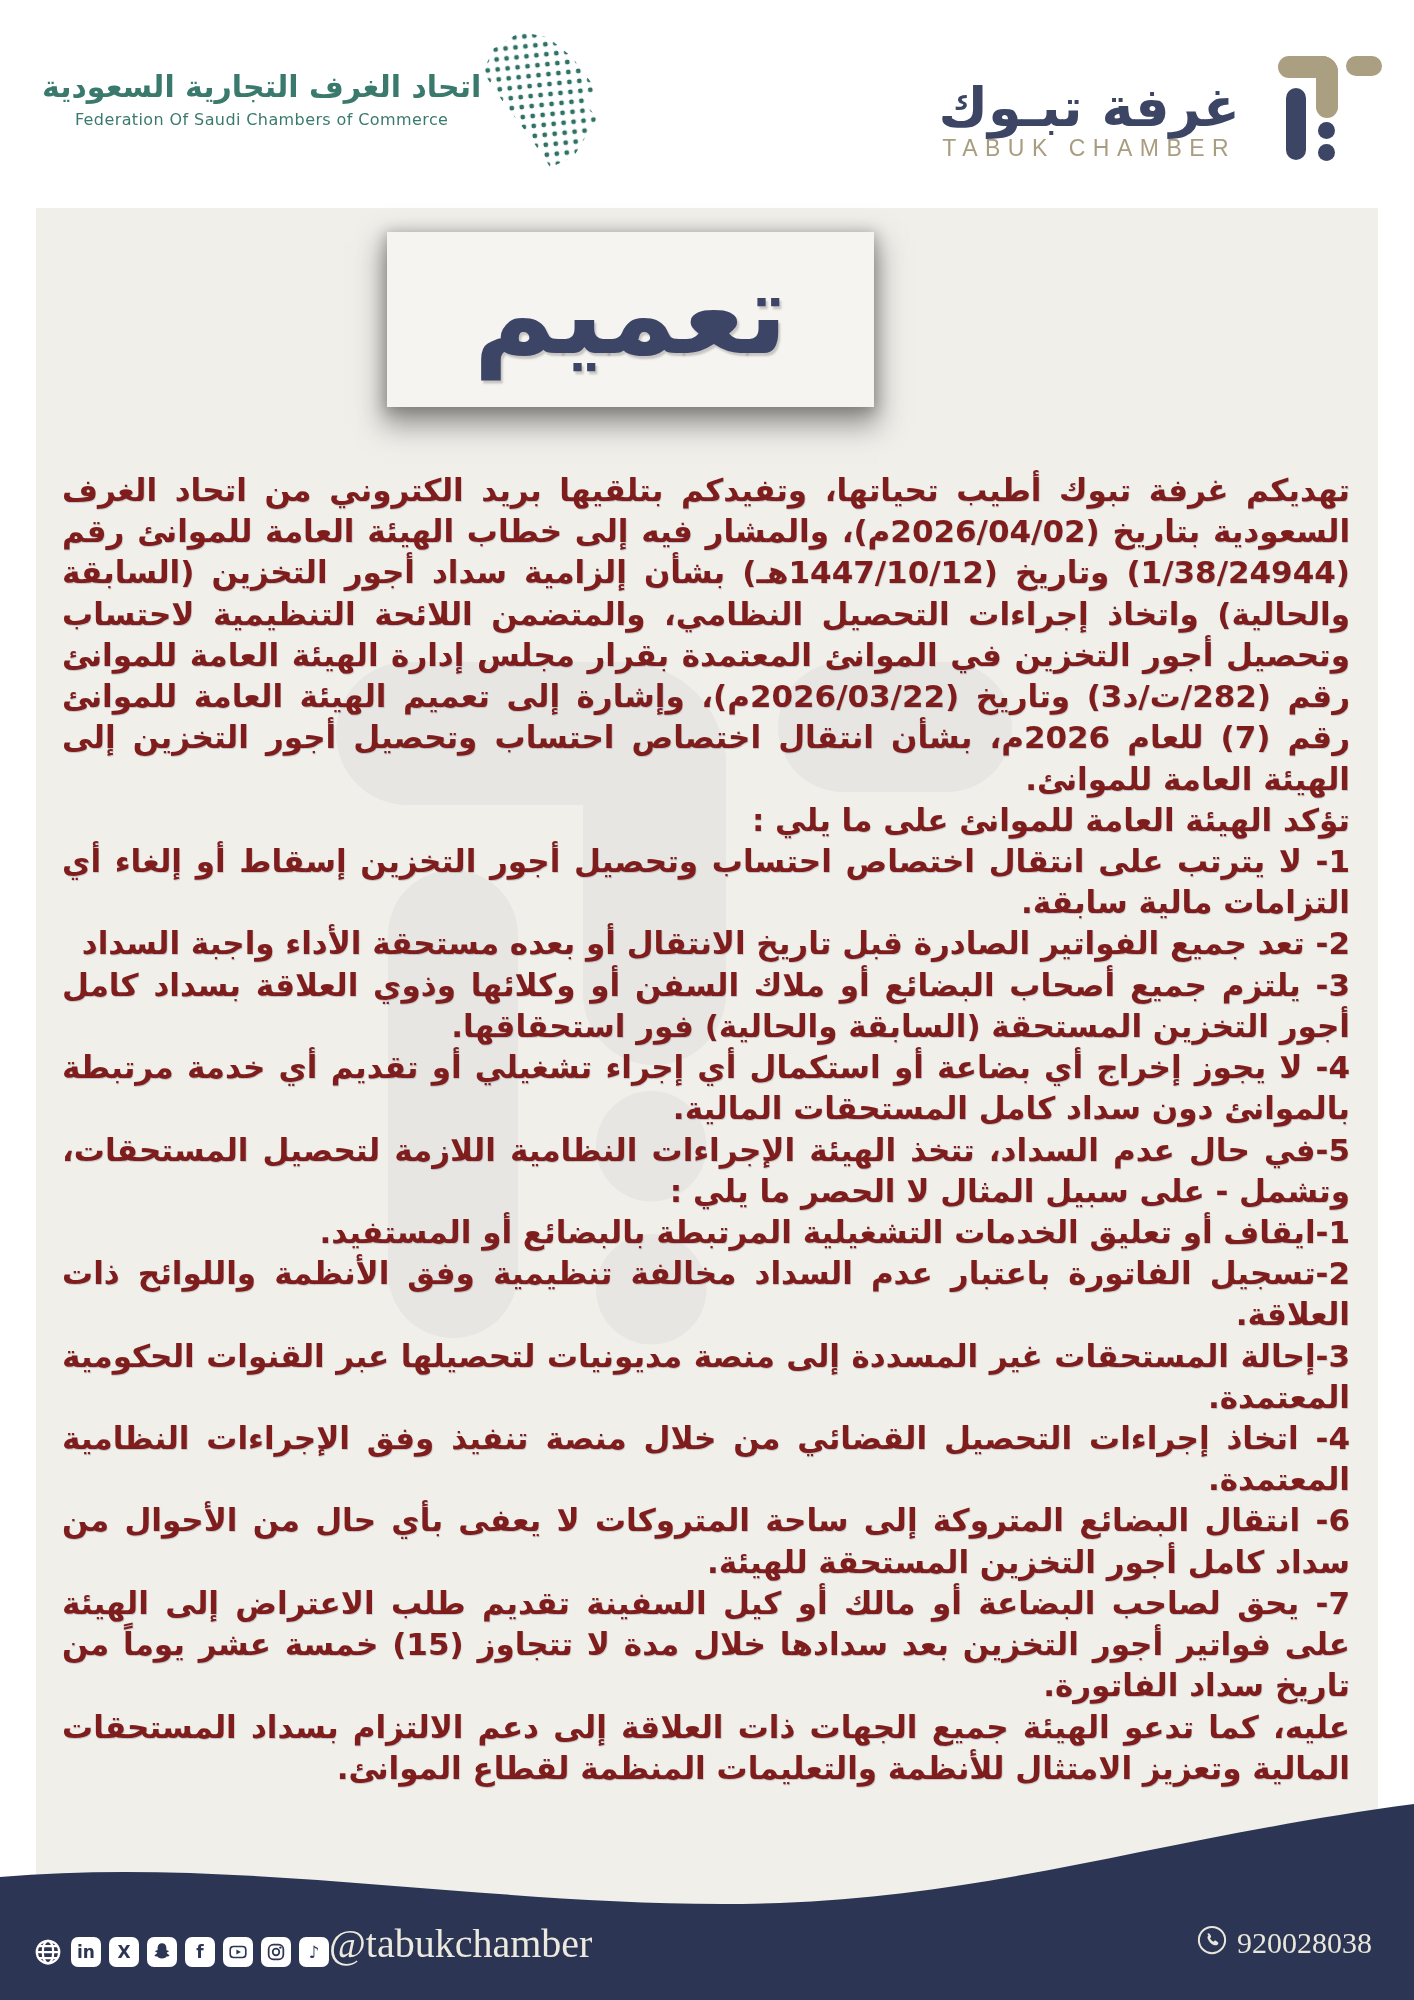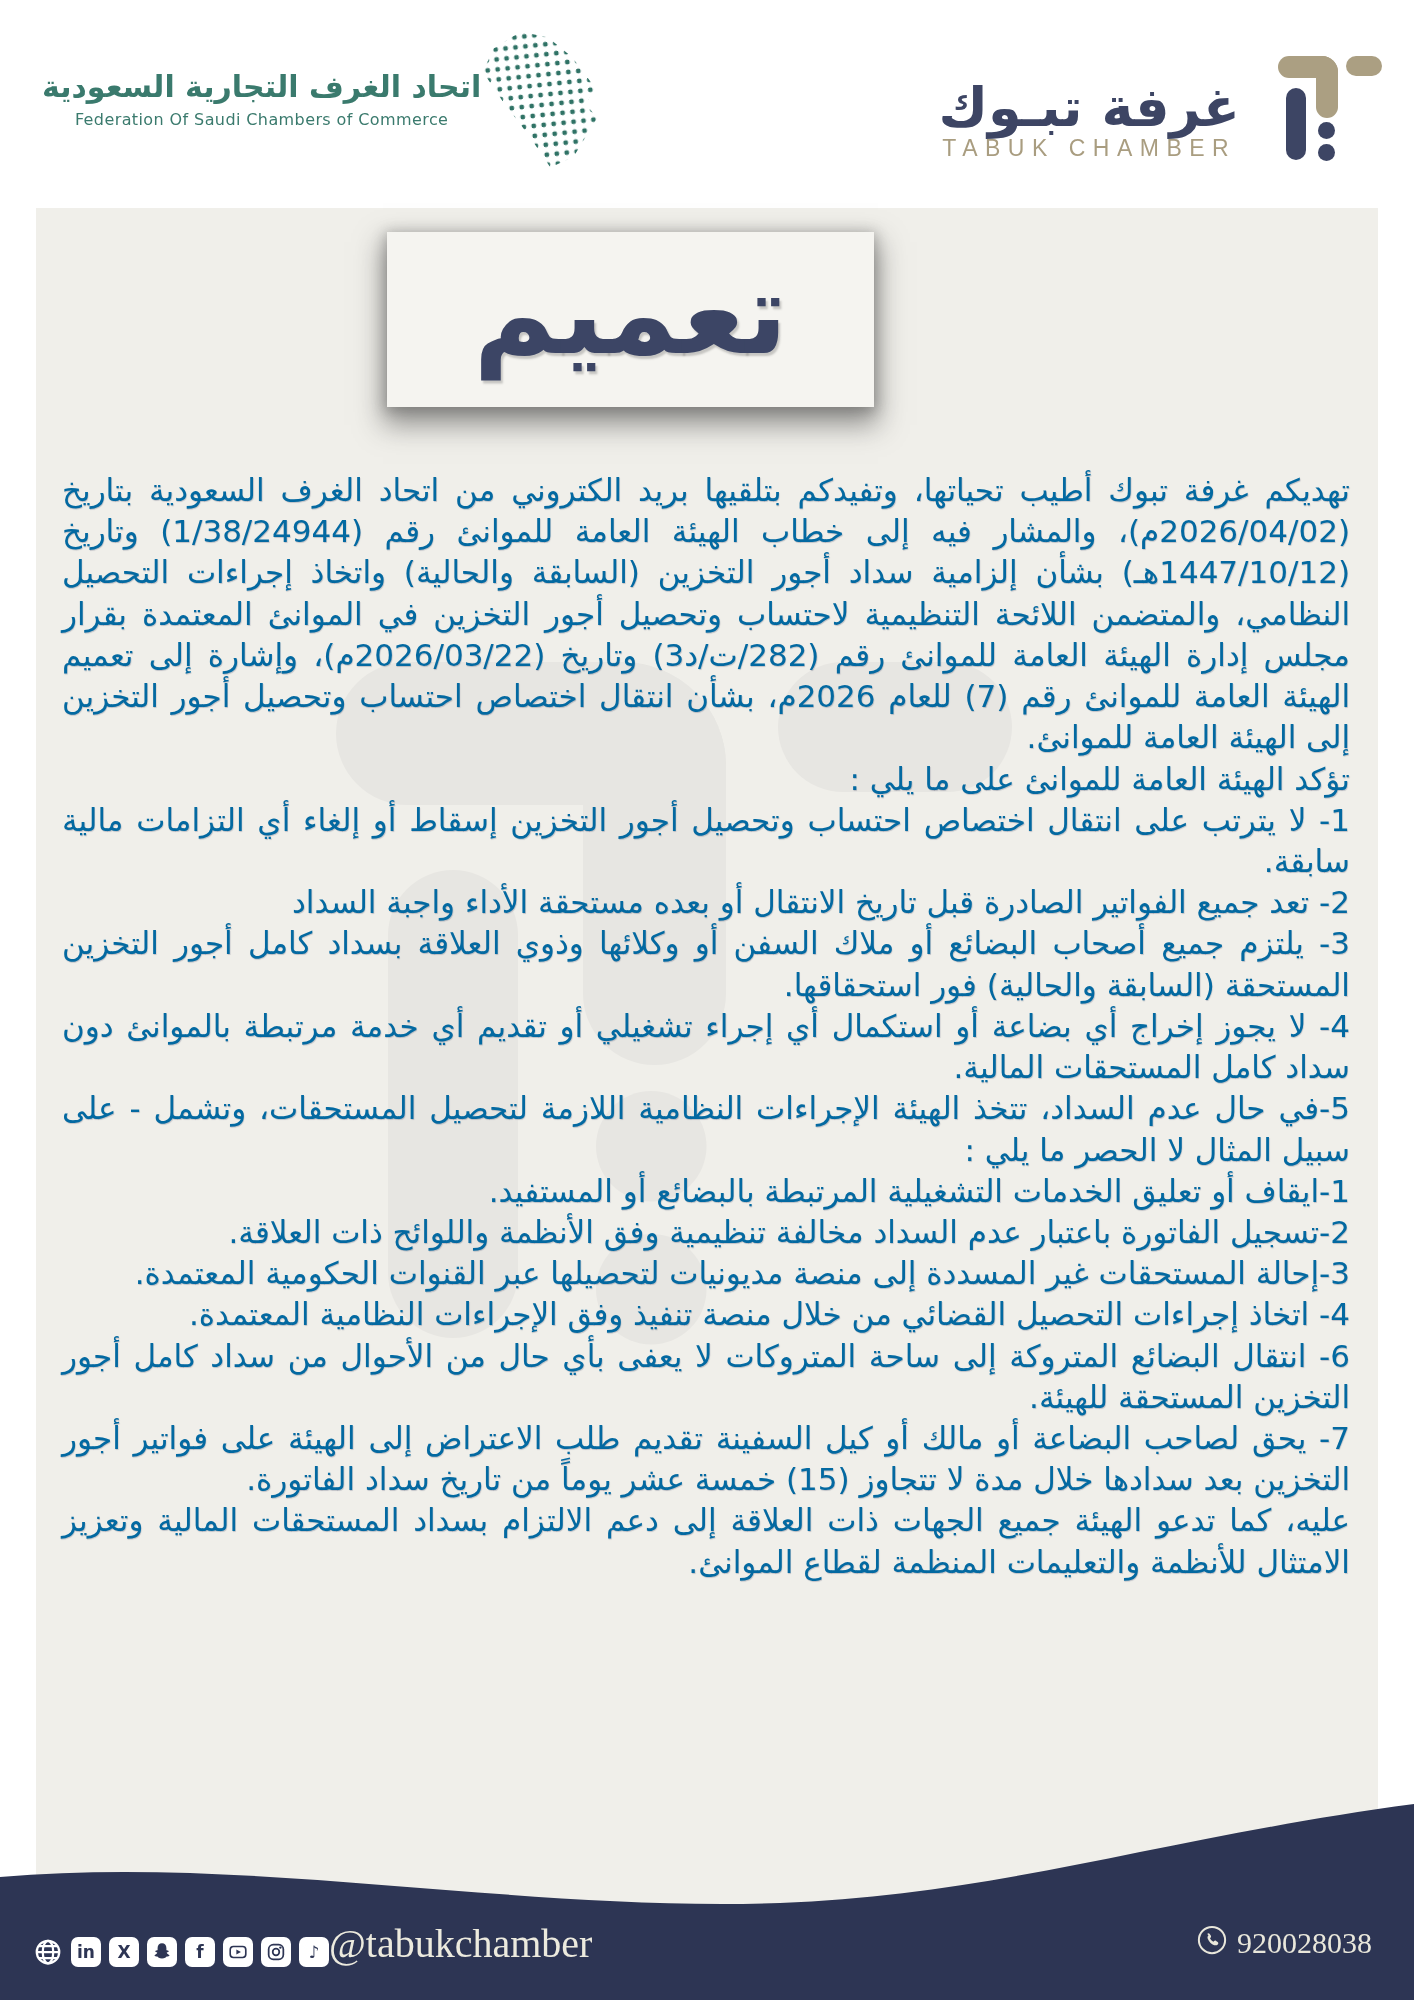--- a/index.html
+++ b/index.html
@@ -37,21 +37,21 @@
   .watermark{position:absolute;left:300px;top:350px;transform:scale(6.5);transform-origin:0 0;
     --tan:#e7e6e2;--navy:#e7e6e2;z-index:0;}
 
   .title-box{position:absolute;left:351px;top:24px;width:487px;height:175px;background:#f5f4f0;
     display:flex;align-items:center;justify-content:center;z-index:2;
     box-shadow:0 14px 26px 4px rgba(55,55,55,.5), 0 2px 12px 2px rgba(55,55,55,.28);}
   .doc-title{font-size:112px;font-weight:bold;color:#3c4565;line-height:1;padding-bottom:12px;
     text-shadow:2px 3px 2px rgba(60,60,60,.25);}
 
   .bodytext{position:absolute;left:26px;right:28px;top:262px;z-index:1;direction:rtl;
-    color:#0369a1;font-weight:normal;font-size:31px;line-height:1.33;}
+    color:#7f1d1d;font-weight:bold;font-size:31px;line-height:1.33;}
   .bodytext p{margin:0;text-align:justify;text-align-last:right;
     text-shadow:.6px .9px .7px rgba(61,69,100,.25);}
   .closing{margin-top:55px;}
 
   
   .wave{position:absolute;left:0;bottom:0;width:1414px;height:200px;z-index:3;display:block;}
   .footer-row{position:absolute;left:0;bottom:0;width:1414px;height:100px;z-index:4;
     display:flex;align-items:center;box-sizing:border-box;padding:0 42px 14px 33px;}
   .social{display:flex;gap:8px;align-items:center;}
   .sicon{width:30px;height:30px;border-radius:7px;background:#ffffff;display:flex;align-items:center;

